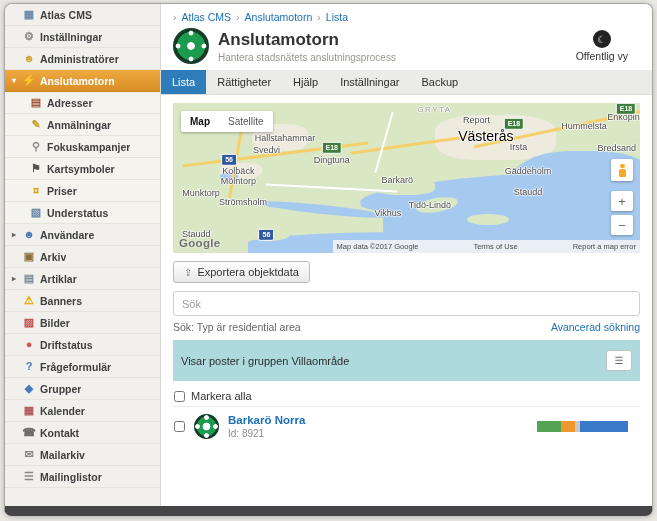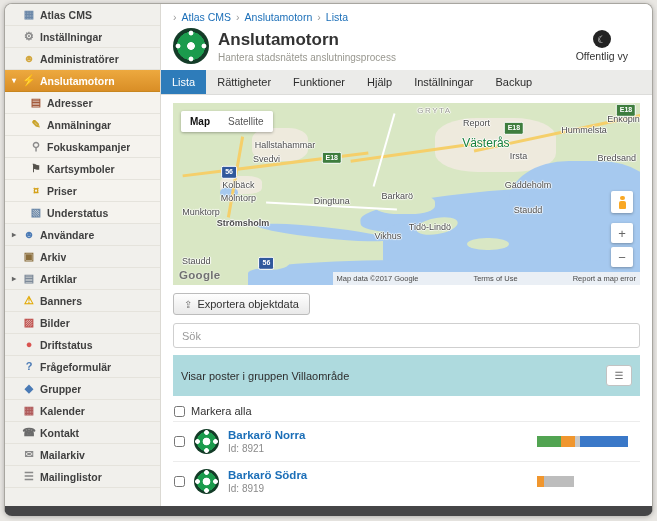--- a/index.html
+++ b/index.html
@@ -32,30 +32,30 @@
   .titles h1{margin:0;font-size:17px;color:#333;font-weight:bold;}
   .subtitle{font-size:10px;color:#98978f;margin-top:2px;}
   .public-view{margin-left:auto;display:flex;flex-direction:column;align-items:center;gap:2px;margin-right:6px;cursor:pointer;background:none;border:none;}
   .pv-icon{width:18px;height:18px;border-radius:50%;background:#232323;color:#fff;font-size:10px;display:flex;align-items:center;justify-content:center;}
   .pv-label{font-size:10.5px;color:#333;}
   .tabs{display:flex;background:#ebebe9;border-bottom:1px solid #dcdcda;}
   .tab{border:none;background:none;padding:6px 11px;font-size:11px;color:#2d2d2d;cursor:pointer;font-family:inherit;}
   .tab.active{background:#2e7cba;color:#fff;}
   .content{flex:1;padding:8px 12px 0;overflow:hidden;}
   
-  .map{position:relative;height:182px;background:#d9e7c4;overflow:hidden;padding-left:23px;}
+  .map{position:relative;height:150px;background:#d9e7c4;overflow:hidden;padding-left:23px;}
   .urban{position:absolute;background:#eeeadd;border-radius:35%;}
   .water{position:absolute;background:#a6c9ef;}
   .island{position:absolute;background:#d9e7c4;}
   .road{position:absolute;background:#f5cf6a;}
   .road.white{background:#fff;}
   #map-labels,#map-badges{position:absolute;left:0;top:0;right:0;bottom:0;pointer-events:none;}
   .mlabel{position:absolute;transform:translate(-50%,-50%);font-size:9px;color:#4d4d4d;white-space:nowrap;
     text-shadow:-1px 0 1px #fff,1px 0 1px #fff,0 -1px 1px #fff,0 1px 1px #fff;}
-  .mlabel.city{font-size:12px;color:#15803d;}
+  .mlabel.city{font-size:14px;color:#000000;}
   .mlabel.district{font-size:8px;letter-spacing:1.5px;color:#9b9b95;}
   .badge{position:absolute;transform:translate(-50%,-50%);font-size:7px;font-weight:bold;color:#fff;padding:1px 3px;border-radius:2px;line-height:1.2;}
   .badge.euro{background:#3e7d3e;border:1px solid #fff;}
   .badge.national{background:#30589c;border:1px solid #fff;}
   .map-type{position:absolute;top:8px;left:8px;display:flex;box-shadow:0 1px 3px rgba(0,0,0,.3);border-radius:2px;overflow:hidden;}
   .mt{background:#fff;border:none;padding:5px 9px;font-size:10px;color:#565656;cursor:pointer;font-family:inherit;}
   .mt.active{font-weight:bold;color:#111;}
   .map-right{position:absolute;right:7px;bottom:18px;display:flex;flex-direction:column;align-items:center;gap:4px;}
   .pegman{width:22px;height:22px;background:#fff;border-radius:2px;box-shadow:0 1px 3px rgba(0,0,0,.3);display:flex;align-items:center;justify-content:center;cursor:pointer;margin-bottom:6px;}
   .pm{width:9px;height:13px;position:relative;}
@@ -211,21 +211,20 @@
         <div class="subtitle">Hantera stadsnätets anslutningsprocess</div>
       </div>
       <button class="public-view">
         <span class="pv-icon">☾</span>
         <span class="pv-label">Offentlig vy</span>
       </button>
     </header>
     <div class="tabs" id="tabs">
         <button class="tab active">Lista</button>
         <button class="tab">Rättigheter</button>
-        <button class="tab">Funktioner</button>
         <button class="tab">Hjälp</button>
         <button class="tab">Inställningar</button>
         <button class="tab">Backup</button>
       </div>
     <div class="content">
 
       <div class="map">
         <div class="urban" style="left:56%;top:8%;width:26%;height:30%;"></div>
         <div class="urban" style="left:17%;top:14%;width:12%;height:18%;"></div>
         <div class="urban" style="left:10%;top:40%;width:9%;height:10%;"></div>
@@ -249,27 +248,27 @@
         <div id="map-labels">
             <span class="mlabel district" style="left: 56%; top: 4%;">GRYTA</span>
             <span class="mlabel locality" style="left: 65%; top: 11%;">Report</span>
             <span class="mlabel locality" style="left: 88%; top: 15%;">Hummelsta</span>
             <span class="mlabel locality" style="left: 97%; top: 9%;">Enköping</span>
             <span class="mlabel locality" style="left: 24%; top: 23%;">Hallstahammar</span>
             <span class="mlabel locality" style="left: 20%; top: 31%;">Svedvi</span>
             <span class="mlabel city" style="left: 67%; top: 22%;">Västerås</span>
             <span class="mlabel locality" style="left: 74%; top: 29%;">Irsta</span>
             <span class="mlabel locality" style="left: 95%; top: 30%;">Bredsand</span>
-            <span class="mlabel locality" style="left: 34%; top: 38%; margin-top: 29px;">Dingtuna</span>
+            <span class="mlabel locality" style="left: 34%; top: 38%;">Dingtuna</span>
             <span class="mlabel locality" style="left: 14%; top: 45%;">Kolbäck</span>
             <span class="mlabel locality" style="left: 14%; top: 52%;">Mölntorp</span>
             <span class="mlabel locality" style="left: 76%; top: 45%;">Gäddeholm</span>
             <span class="mlabel locality" style="left: 48%; top: 51%;">Barkarö</span>
             <span class="mlabel locality" style="left: 6%; top: 60%;">Munktorp</span>
-            <span class="mlabel locality" style="left: 15%; top: 66%; font-weight: bold;">Strömsholm</span>
+            <span class="mlabel locality" style="left: 15%; top: 66%;">Strömsholm</span>
             <span class="mlabel locality" style="left: 76%; top: 59%;">Staudd</span>
             <span class="mlabel locality" style="left: 55%; top: 68%;">Tidö-Lindö</span>
             <span class="mlabel locality" style="left: 46%; top: 73%;">Vikhus</span>
             <span class="mlabel locality" style="left: 5%; top: 87%;">Staudd</span>
           </div>
         <div id="map-badges">
             <span class="badge euro" style="left: 34%; top: 30%;">E18</span>
             <span class="badge euro" style="left: 73%; top: 14%;">E18</span>
             <span class="badge euro" style="left: 97%; top: 4%;">E18</span>
             <span class="badge national" style="left: 12%; top: 38%;">56</span>
@@ -297,20 +296,24 @@
 
       <div class="toolbar-row">
         <button class="export-btn">
           <span class="exp-icon">⇪</span>
           <span>Exportera objektdata</span>
         </button>
       </div>
 
       <input class="search" type="text" placeholder="Sök" style="">
 
+      <div class="filter-row">
+        <span class="filter-text">Sök: Typ är residential area</span>
+        <a class="adv-link">Avancerad sökning</a>
+      </div>
 
       <div class="banner">
         <span class="banner-text">Visar poster i gruppen Villaområde</span>
         <button class="banner-btn">
             <span>☰</span>
           </button>
       </div>
 
       <label class="select-all">
         <input type="checkbox" style="">
@@ -325,28 +328,16 @@
               <a class="row-name">Barkarö Norra</a>
               <div class="row-id">Id: 8921</div>
             </div>
             <div class="bar">
               <span class="seg" style="width: 24px; background: rgb(82, 164, 82);"></span>
               <span class="seg" style="width: 14px; background: rgb(240, 150, 46);"></span>
               <span class="seg" style="width: 5px; background: rgb(201, 201, 201);"></span>
               <span class="seg" style="width: 48px; background: rgb(58, 120, 200);"></span>
             </div>
           </div>
-          <div class="row">
-            <input class="row-cb" type="checkbox" style="">
-            <span class="wheel small"></span>
-            <div class="row-text">
-              <a class="row-name">Barkarö Södra</a>
-              <div class="row-id">Id: 8919</div>
-            </div>
-            <div class="bar">
-              <span class="seg" style="width: 7px; background: rgb(240, 150, 46);"></span>
-              <span class="seg" style="width: 30px; background: rgb(189, 189, 189);"></span>
-            </div>
-          </div>
         </div>
     </div>
   </main>
 </div>
 
 </body></html>

